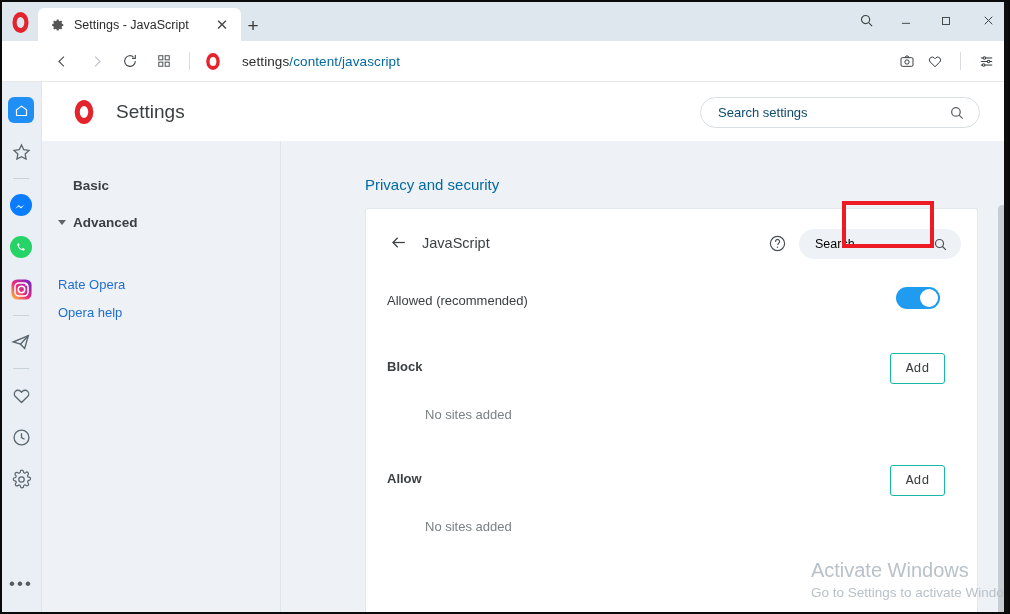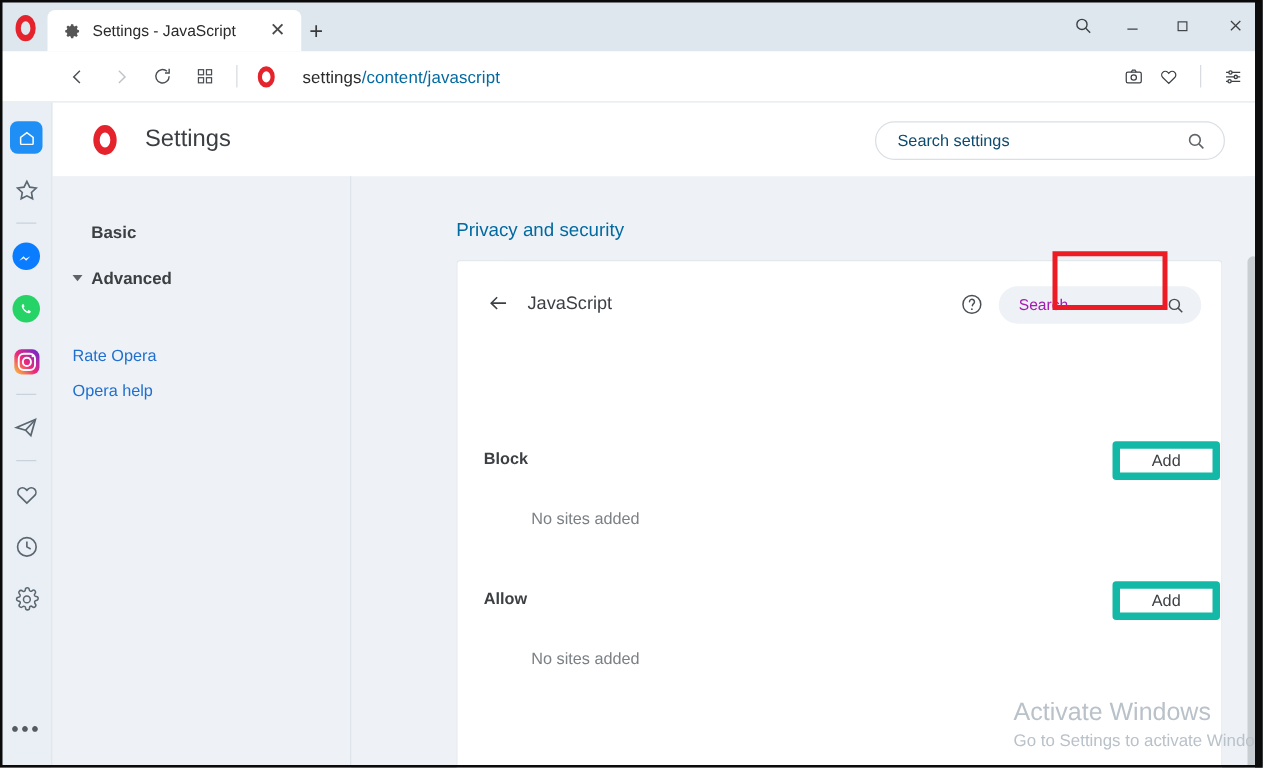--- a/index.html
+++ b/index.html
@@ -228,21 +228,21 @@
     display: flex; align-items: center; justify-content: center;
     color: #4a4f54;
   }
   .card-search {
     position: absolute; left: 433px; top: 20px;
     width: 162px; height: 30px;
     background: #eef2f6; border-radius: 15px;
     display: flex; align-items: center;
   }
   .card-search .ph {
-    margin-left: 16px; font-size: 12.5px; color: #a21caf;
+    margin-left: 16px; font-size: 12.5px; color: #000000;
   }
   .card-search .mag {
     margin-left: auto; margin-right: 13px; color: #4a4f54;
     display: flex; align-items: center;
   }
 
   .row {
     position: absolute; left: 0; width: 100%; height: 52px;
   }
   .row-label {
@@ -256,25 +256,25 @@
     position: absolute; left: 530px; top: 12px;
     width: 44px; height: 22px; border-radius: 11px;
     background: #1f9bf0;
   }
   .toggle .knob {
     position: absolute; right: 2px; top: 2px;
     width: 18px; height: 18px; border-radius: 50%; background: #fff;
   }
   .addbtn {
     position: absolute; left: 524px;
-    width: 86px; height: 31px;
-    border: 6px solid #14b8a6; border-radius: 3px;
+    width: 55px; height: 31px;
+    border: 1px solid #14b8a6; border-radius: 3px;
     background: #fff;
     display: flex; align-items: center; justify-content: center;
-    font-size: 13px; color: #3c4043;
+    font-size: 13px; color: #3c4043; font-family: Liberation Mono, monospace;
   }
 
   .highlight-box {
     position: absolute; left: 842px; top: 201px;
     width: 92px; height: 47px;
     border: 4px solid #ed1c24;
     pointer-events: none;
   }
 
   
@@ -531,20 +531,26 @@
             <span class="ph">Search</span>
             <span class="mag">
               <svg width="15" height="15" viewBox="0 0 24 24" fill="none" stroke="#4a4f54" stroke-width="1.9">
                 <circle cx="10.4" cy="10.4" r="6.4"></circle>
                   <line x1="15.2" y1="15.2" x2="20.5" y2="20.5"></line>
               </svg>
             </span>
           </div>
         </div>
 
+        <div class="row" style="top:66px">
+          <div class="row-label" style="left:21px; top:18px">Allowed (recommended)</div>
+          <div class="toggle">
+            <div class="knob"></div>
+          </div>
+        </div>
 
         <div class="row" style="top:132px">
           <div class="row-label bold" style="left:21px; top:18px">Block</div>
           <div class="addbtn" style="top:12px">Add</div>
         </div>
         <div class="row" style="top:180px">
           <div class="row-sub" style="top:18px">No sites added</div>
         </div>
 
         <div class="row" style="top:244px">

